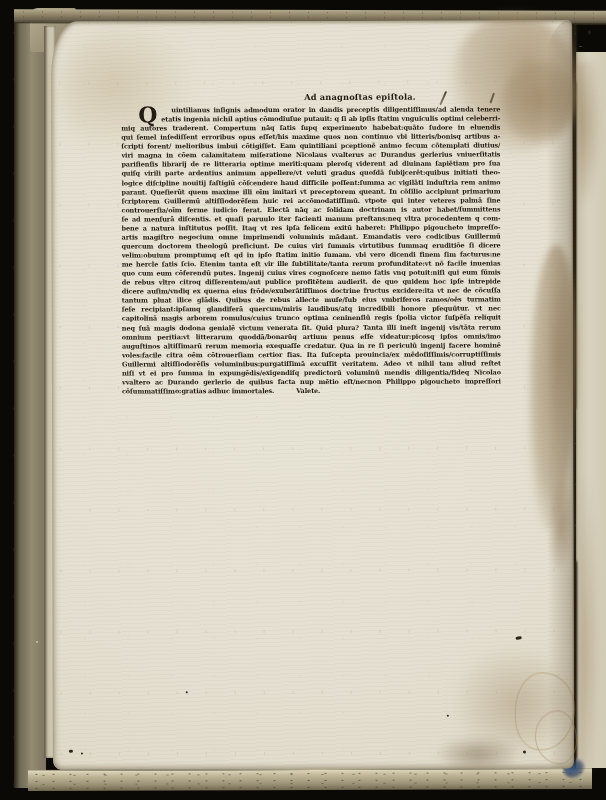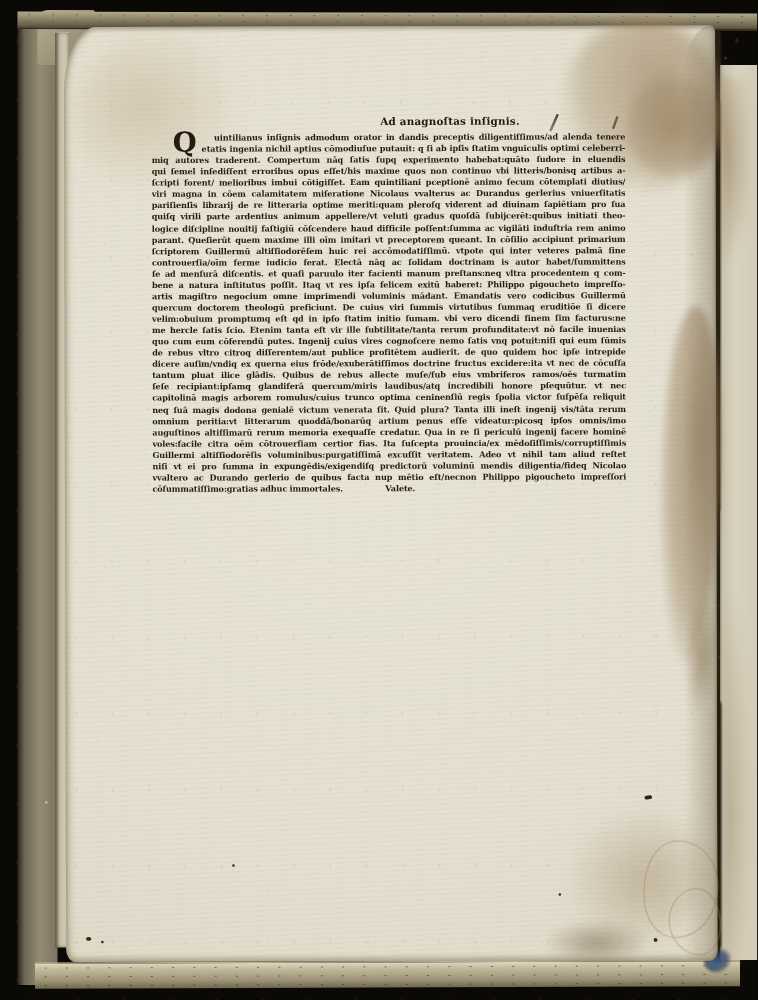--- a/index.html
+++ b/index.html
@@ -95,21 +95,21 @@
     border-radius:50%;transform:rotate(-18deg);}
   
   .header{position:absolute;left:253px;top:71px;font-size:8.3px;font-weight:bold;
     color:#211a10;letter-spacing:.15px;white-space:nowrap;}
   .textblock{position:absolute;left:70px;top:85px;width:379px;color:#241c12;}
   .tline{font-size:6.5px;font-weight:bold;line-height:9.07px;height:9.07px;overflow:hidden;
     letter-spacing:-.1px;word-spacing:-.3px;text-align:justify;text-align-last:justify;}
   .tline.ind1{padding-left:50px;}
   .tline.ind2{padding-left:40px;}
   .tline.last{text-align:left;text-align-last:left;}
-  .closing{margin-left:34px;}
+  .closing{margin-left:22px;}
   .dropcap{position:absolute;left:17px;top:-2px;font-size:22px;font-weight:bold;
     line-height:20px;color:#241c12;}
 </style>
 </head>
 <body>
 
 <div id="canvas">
   <div class="backdrop"></div>
 
   <div class="left-edge"></div>
@@ -138,21 +138,21 @@
 
     <div class="ink-stroke"></div>
     <div class="ink-stroke2"></div>
     <div class="speck" style="left:463px;top:616px;width:6px;height:2.5px;border-radius:2px;transform:rotate(-8deg);"></div>
     <div class="speck" style="left:470px;top:730px;width:3px;height:3px;"></div>
     <div class="speck" style="left:394px;top:694px;width:2px;height:2px;"></div>
     <div class="speck" style="left:16px;top:728px;width:4px;height:2.5px;"></div>
     <div class="speck" style="left:28px;top:731px;width:2px;height:2px;"></div>
     <div class="speck" style="left:133px;top:670px;width:2px;height:2px;"></div>
 
-    <div class="header">Ad anagnoſtas inſignis.</div>
+    <div class="header">Ad anagnoſtas epiſtola.</div>
 
     <div class="textblock">
       <div class="dropcap">Q</div>
       <div>
           <div class="tline ind1">uintilianus inſignis admodum orator in dandis preceptis diligentiſſimus/ad alenda tenere adhuc</div>
           <div class="tline ind2">etatis ingenia nichil aptius cōmodiuſue putauit: q ſi ab ipſis ſtatim vnguiculis optimi celeberri-</div>
           <div class="tline">miq autores traderent. Compertum nāq ſatis ſupq experimento habebat:quāto ſudore in eluendis</div>
           <div class="tline">qui ſemel inſediſſent erroribus opus eſſet/his maxime quos non continuo vbi litteris/bonisq artibus a-</div>
           <div class="tline">ſcripti forent/ melioribus imbui cōtigiſſet. Eam quintiliani pceptionē animo ſecum cōtemplati diutius/</div>
           <div class="tline">viri magna in cōem calamitatem miſeratione Nicolaus vvalterus ac Durandus gerlerius vniuerſitatis</div>

